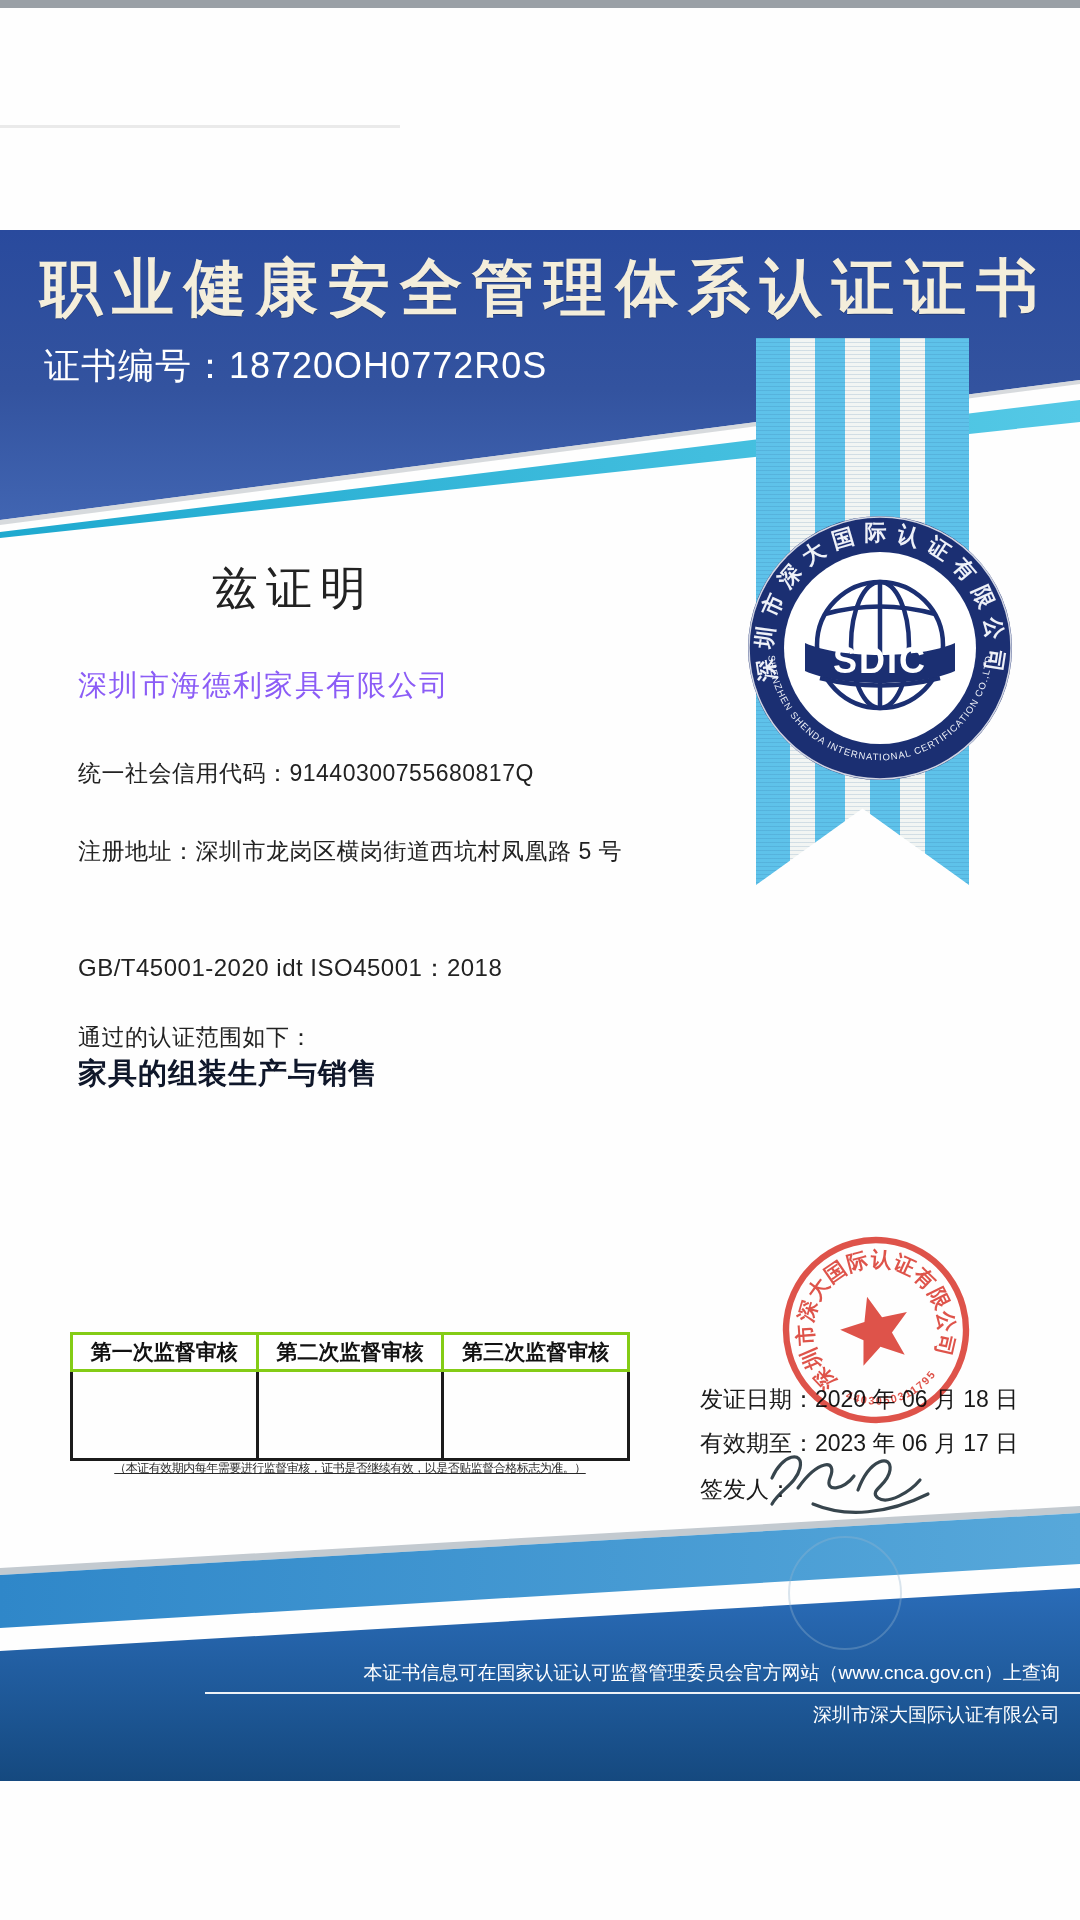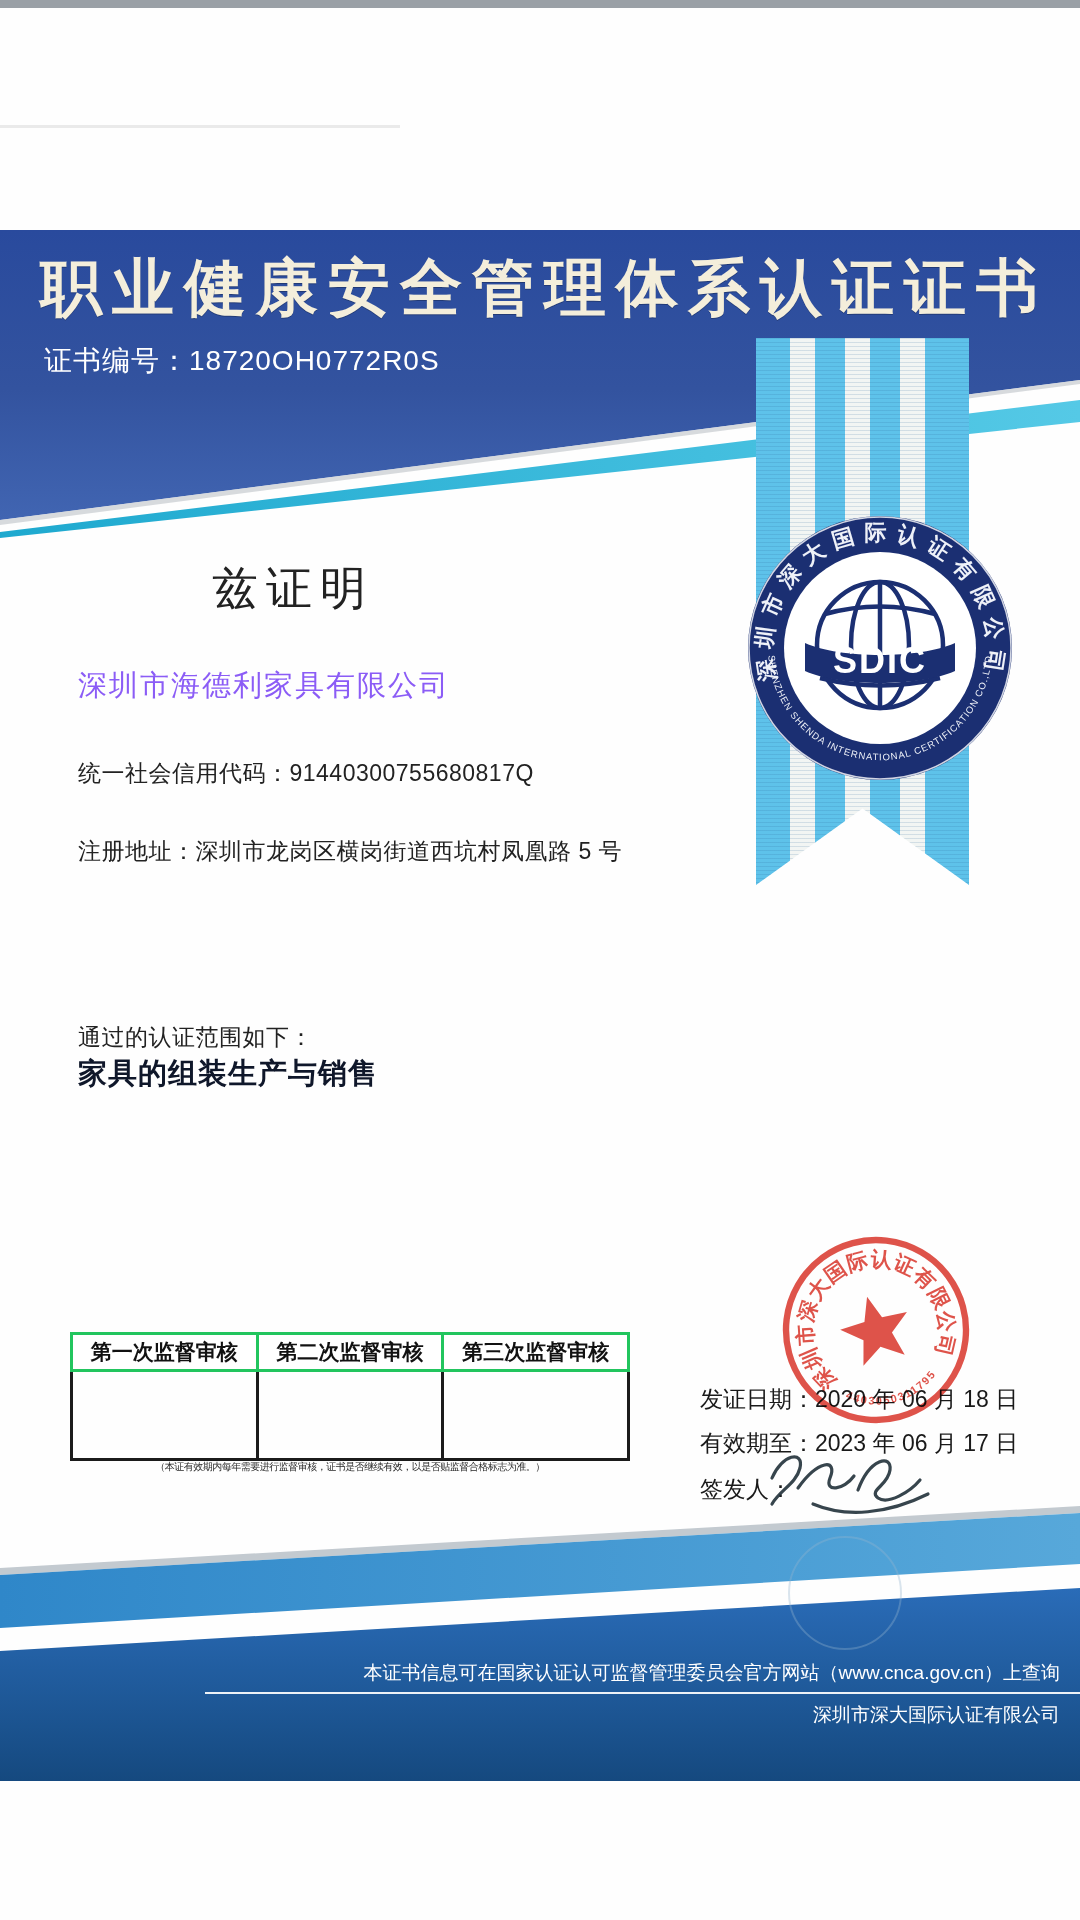--- a/index.html
+++ b/index.html
@@ -7,46 +7,46 @@
         overflow:hidden;font-family:"Liberation Sans","DejaVu Sans",sans-serif;color:#1c1c1c;}
   .abs{position:absolute;}
   
   #bg{position:absolute;left:0;top:0;z-index:0;}
   
   .scan-line{left:0;top:117px;width:400px;height:3px;background:#dcdcdc;opacity:.6;z-index:1;}
   
   .title{left:40px;top:238px;width:1010px;font-family:"Liberation Serif","DejaVu Serif",serif;
          font-weight:700;font-size:62px;letter-spacing:10px;color:#f4eedb;z-index:4;white-space:nowrap;
          text-shadow:0 1px 0 rgba(0,0,0,.25);}
-  .certno{left:44px;top:334px;font-size:28px;color:#ffffff;letter-spacing:1px;z-index:4;white-space:nowrap;}
+  .certno{left:44px;top:334px;font-size:36px;color:#ffffff;letter-spacing:1px;z-index:4;white-space:nowrap;}
   
   .ribbon{left:756px;top:330px;width:213px;height:547px;z-index:2;
     background:
       repeating-linear-gradient(180deg, rgba(40,100,150,.16) 0 1px, rgba(255,255,255,0) 1px 4px),
       linear-gradient(90deg,#5ec2ea 0 34px,#f2f5f3 34px 59px,#5ec2ea 59px 89px,#f2f5f3 89px 114px,
                       #5ec2ea 114px 144px,#f2f5f3 144px 169px,#5ec2ea 169px 213px);
     clip-path:polygon(0 0,100% 0,100% 100%,50% 86%,0 100%);}
   .badge{left:745px;top:505px;width:270px;height:270px;z-index:3;}
   
   .attest{left:212px;top:550px;font-size:46px;letter-spacing:8px;color:#222;z-index:4;}
   .company{left:78px;top:658px;font-size:29px;letter-spacing:2px;color:#8b5cf6;z-index:4;}
   .bline{left:78px;font-size:23px;color:#222;letter-spacing:.5px;z-index:4;white-space:nowrap;}
   .credit{top:750px;}
   .regaddr{top:828px;}
   .stdintro{top:906px;}
   .stdcode{top:944px;font-size:24px;}
   .scopeintro{top:1014px;}
   .scope{top:1046px;font-size:29px;font-weight:600;letter-spacing:1px;color:#0f172a;}
   
   .audit{left:70px;top:1324px;width:560px;z-index:4;border-collapse:collapse;table-layout:fixed;}
-  .audit th{border:3px solid #22c55e;height:34px;font-size:21px;font-weight:700;color:#111;
+  .audit th{border:3px solid #84cc16;height:34px;font-size:21px;font-weight:700;color:#111;
             background:#fff;padding:0;}
   .audit td{border:3px solid #1b1b1b;height:84px;background:transparent;}
-  .note{left:70px;top:1452px;width:560px;text-align:center;font-size:10px;letter-spacing:-.5px;
-        color:#2a2a2a;z-index:4;white-space:nowrap;}
+  .note{left:70px;top:1452px;width:560px;text-align:center;font-size:12px;letter-spacing:-.5px;
+        color:#2a2a2a;z-index:4;white-space:nowrap;text-decoration:underline;}
   
   .iline{left:700px;font-size:23px;color:#191919;z-index:4;white-space:nowrap;}
   .issue{top:1376px;}
   .valid{top:1420px;}
   .signer{top:1466px;}
   .signature{left:758px;top:1430px;width:190px;height:92px;z-index:5;}
   .stamp{left:776px;top:1222px;width:200px;height:200px;z-index:6;mix-blend-mode:multiply;opacity:.9;}
   .emboss{left:788px;top:1528px;width:110px;height:110px;border-radius:50%;
           border:2px solid rgba(150,180,205,.35);z-index:2;}
   
@@ -129,20 +129,21 @@
   </div>
 
   <div class="abs attest">兹证明</div>
   <div class="abs company">深圳市海德利家具有限公司</div>
   <div class="abs bline credit">
     <span>统一社会信用代码：</span><span>91440300755680817Q</span>
   </div>
   <div class="abs bline regaddr">
     <span>注册地址：</span><span>深圳市龙岗区横岗街道西坑村凤凰路 5 号</span>
   </div>
+  <div class="abs bline stdcode">GB/T45001-2020 idt ISO45001：2018</div>
   <div class="abs bline scopeintro">通过的认证范围如下：</div>
   <div class="abs bline scope">家具的组装生产与销售</div>
 
   <table class="abs audit">
     <tbody>
         <tr>
       <th>第一次监督审核</th>
       <th>第二次监督审核</th>
       <th>第三次监督审核</th>
     </tr>

